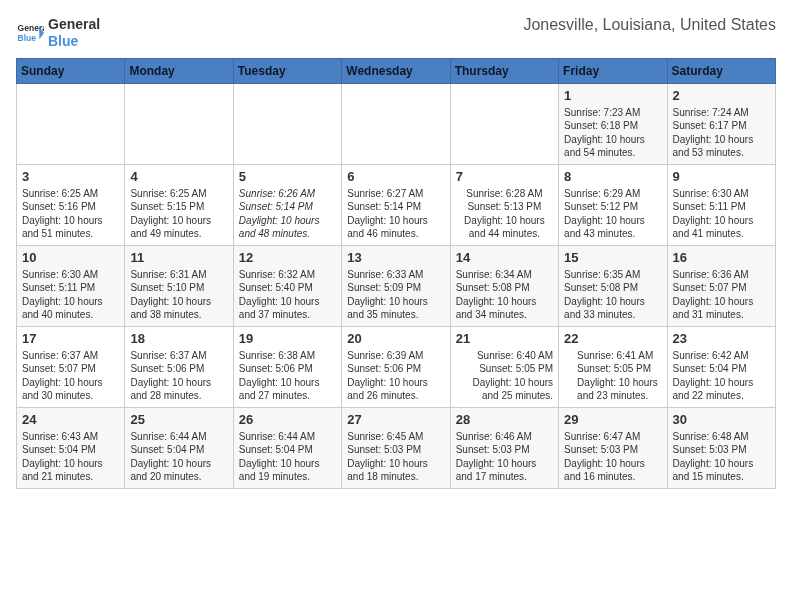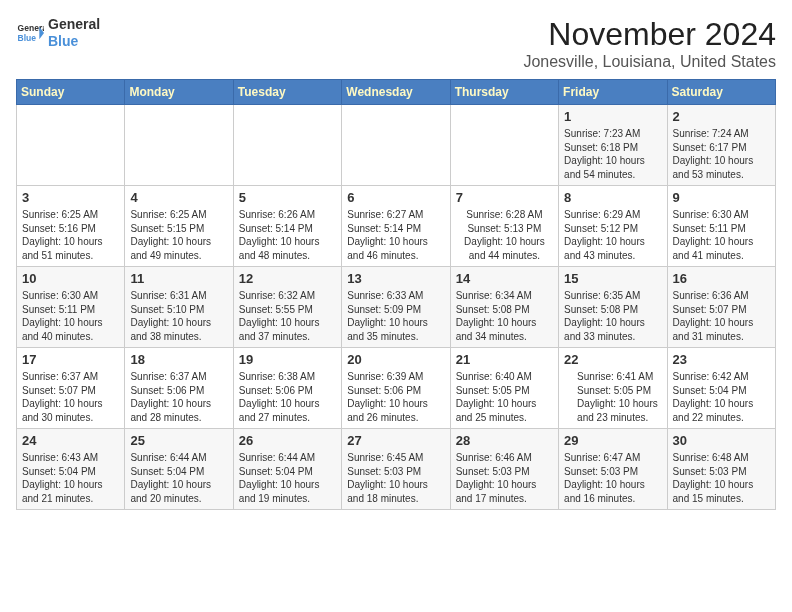--- a/index.html
+++ b/index.html
@@ -44,21 +44,21 @@
       font-size: 16px;
       color: #555;
     }
     .calendar {
       width: 100%;
       border-collapse: collapse;
       border: 1px solid #ccc;
     }
     .calendar th {
       background-color: #4a7fc1;
-      color: #fef9c3;
+      color: #0f172a;
       font-size: 12px;
       font-weight: bold;
       padding: 5px 4px;
       border: 1px solid #3a6aaa;
       text-align: left;
     }
     .calendar td {
       width: 108px;
       vertical-align: top;
       padding: 4px 5px;
@@ -99,21 +99,20 @@
       <text x="2" y="16" font-size="11" font-weight="bold" fill="#333" font-family="Arial">General</text>
       <text x="2" y="28" font-size="11" font-weight="bold" fill="#4a90d9" font-family="Arial">Blue</text>
       <polygon points="30,10 36,18 30,26" fill="#4a90d9"></polygon>
     </svg>
     <div class="logo-text">
       <div><span class="general">General</span></div>
       <div><span class="blue">Blue</span></div>
     </div>
   </div>
   <div class="title-section">
-    <div class="month-title">November 2024</div>
     <div class="subtitle">Jonesville, Louisiana, United States</div>
   </div>
 </div>
 
 <table class="calendar">
   <thead>
     <tr>
     <th>Sunday</th>
         <th>Monday</th>
         <th>Tuesday</th>
@@ -151,21 +150,21 @@
 Daylight: 10 hours and 51 minutes.</div>
         </td>
         <td>
           <span class="day-number">4</span>
           <div class="cell-content" style="white-space: pre-line;">Sunrise: 6:25 AM
 Sunset: 5:15 PM
 Daylight: 10 hours and 49 minutes.</div>
         </td>
         <td>
           <span class="day-number">5</span>
-          <div class="cell-content" style="white-space: pre-line;">Sunrise: 6:26 AM
+          <div class="cell-content" style="white-space: pre-line; font-style: italic;">Sunrise: 6:26 AM
 Sunset: 5:14 PM
 Daylight: 10 hours and 48 minutes.</div>
         </td>
         <td>
           <span class="day-number">6</span>
           <div class="cell-content" style="white-space: pre-line;">Sunrise: 6:27 AM
 Sunset: 5:14 PM
 Daylight: 10 hours and 46 minutes.</div>
         </td>
         <td>
@@ -196,21 +195,21 @@
         </td>
         <td>
           <span class="day-number">11</span>
           <div class="cell-content" style="white-space: pre-line;">Sunrise: 6:31 AM
 Sunset: 5:10 PM
 Daylight: 10 hours and 38 minutes.</div>
         </td>
         <td>
           <span class="day-number">12</span>
           <div class="cell-content" style="white-space: pre-line;">Sunrise: 6:32 AM
-Sunset: 5:55 PM
+Sunset: 5:40 PM
 Daylight: 10 hours and 37 minutes.</div>
         </td>
         <td>
           <span class="day-number">13</span>
           <div class="cell-content" style="white-space: pre-line;">Sunrise: 6:33 AM
 Sunset: 5:09 PM
 Daylight: 10 hours and 35 minutes.</div>
         </td>
         <td>
           <span class="day-number">14</span>
@@ -251,21 +250,21 @@
 Daylight: 10 hours and 27 minutes.</div>
         </td>
         <td>
           <span class="day-number">20</span>
           <div class="cell-content" style="white-space: pre-line;">Sunrise: 6:39 AM
 Sunset: 5:06 PM
 Daylight: 10 hours and 26 minutes.</div>
         </td>
         <td>
           <span class="day-number">21</span>
-          <div class="cell-content" style="white-space: pre-line;">Sunrise: 6:40 AM
+          <div class="cell-content" style="white-space: pre-line; text-align: right;">Sunrise: 6:40 AM
 Sunset: 5:05 PM
 Daylight: 10 hours and 25 minutes.</div>
         </td>
         <td>
           <span class="day-number">22</span>
           <div class="cell-content" style="white-space: pre-line; margin-left: 13px;">Sunrise: 6:41 AM
 Sunset: 5:05 PM
 Daylight: 10 hours and 23 minutes.</div>
         </td>
         <td>

